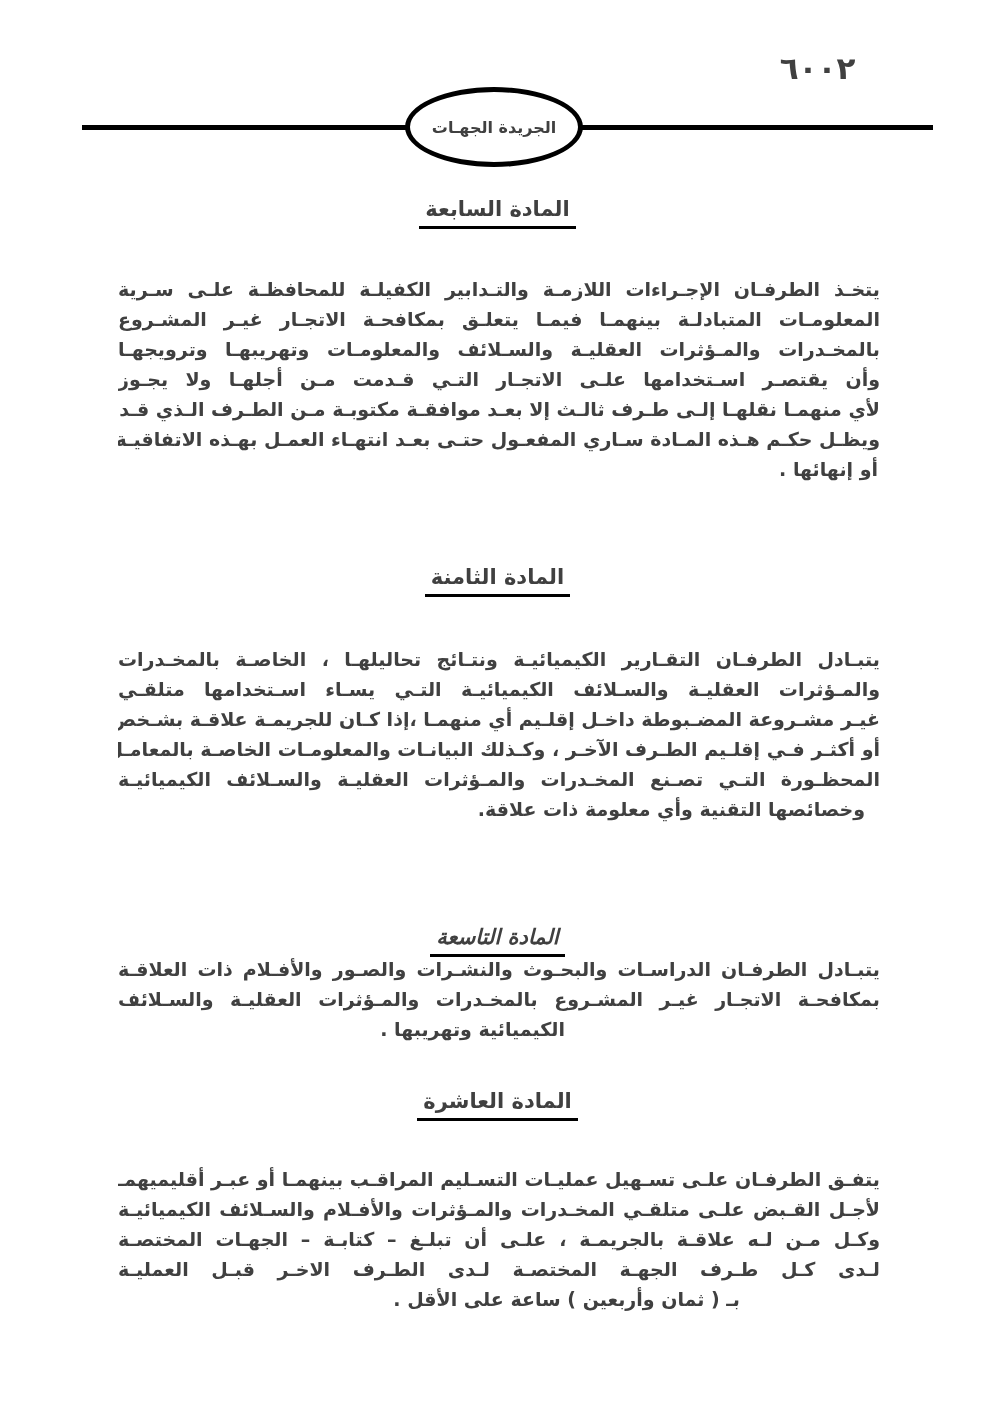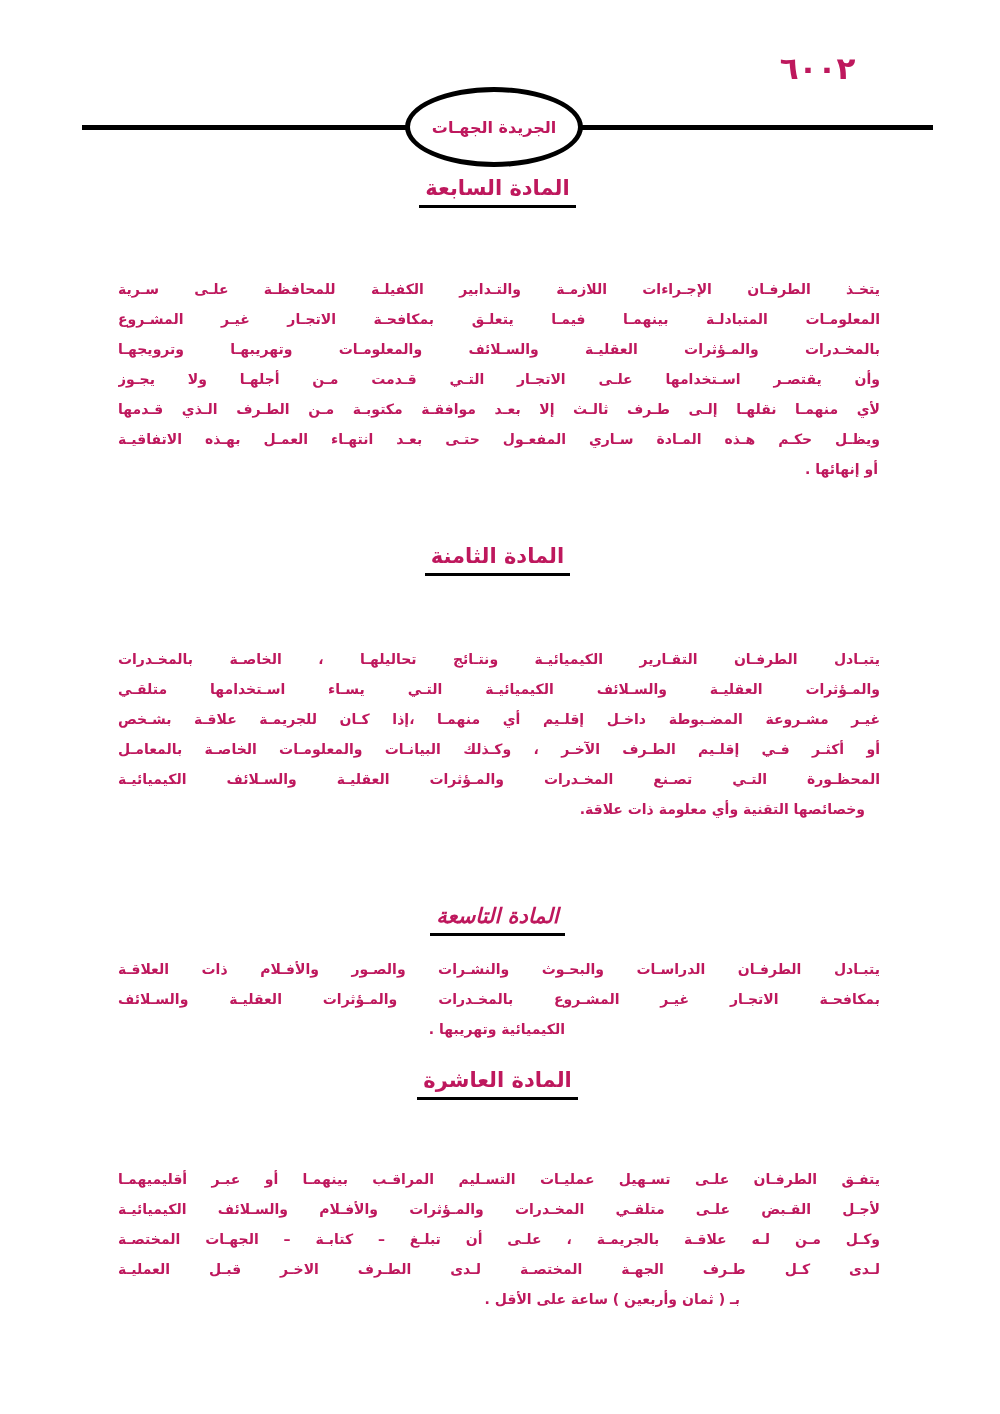--- a/index.html
+++ b/index.html
@@ -5,21 +5,21 @@
   html, body {
     margin: 0;
     padding: 0;
     background: #ffffff;
   }
   .page {
     position: relative;
     width: 1000px;
     height: 1414px;
     background: #ffffff;
-    color: #be185d;
+    color: #404040;
     font-family: "DejaVu Sans", sans-serif;
     overflow: hidden;
   }
   .page-number {
     position: absolute;
     top: 50px;
     left: 760px;
     width: 115px;
     text-align: center;
     font-size: 31px;
@@ -52,38 +52,39 @@
   .gazette-oval span {
     font-size: 16px;
     font-weight: bold;
     white-space: nowrap;
   }
   .article-title-wrap {
     position: absolute;
     left: 115px;
     width: 765px;
     text-align: center;
+    margin-top: 21px;
   }
   .article-title {
     display: inline-block;
     font-size: 21px;
     font-weight: bold;
     padding: 0 6px 5px 6px;
     border-bottom: 3px solid #000000;
   }
   .para {
     position: absolute;
     left: 118px;
     width: 762px;
     direction: rtl;
   }
   .line {
     height: 30px;
     line-height: 30px;
-    font-size: 14px;
+    font-size: 19px;
     font-weight: bold;
     text-align: justify;
     text-align-last: justify;
     overflow: hidden;
     white-space: nowrap;
   }
   .line.last {
     text-align: center;
     text-align-last: right;
     white-space: nowrap;

